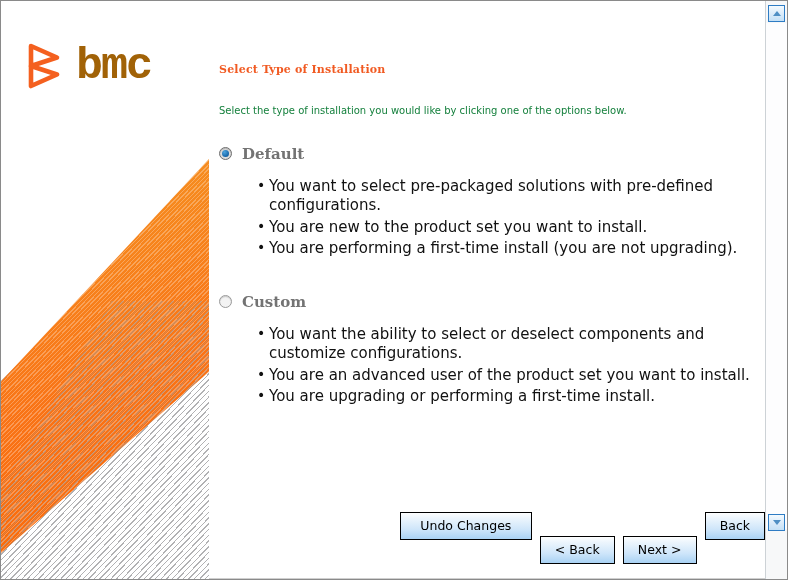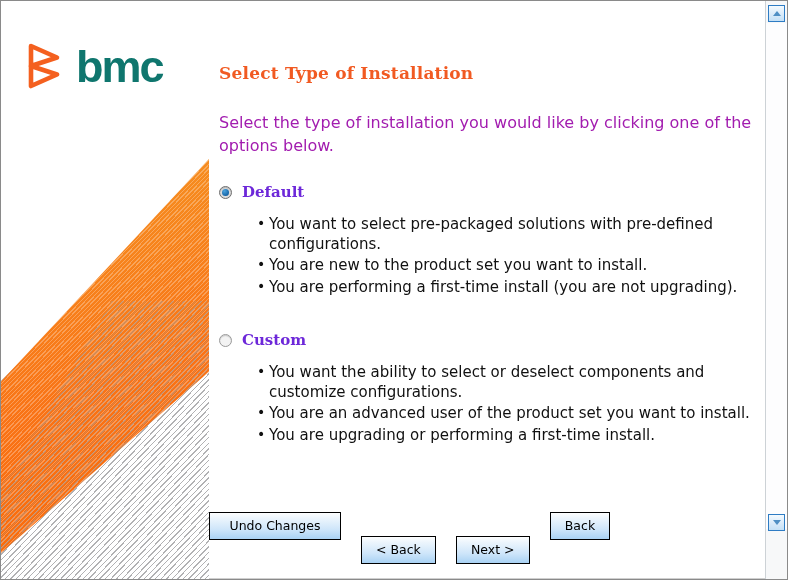--- a/index.html
+++ b/index.html
@@ -40,24 +40,24 @@
     align-items: center;
     gap: 9px;
     z-index: 5;
   }
   .logo-mark {
     width: 40px;
     height: 46px;
     display: block;
   }
   .logo-word {
-    font-family: Liberation Sans, sans-serif;
+    font-family: Liberation Mono, monospace;
     font-size: 45px;
     font-weight: bold;
-    color: #0f766e;
+    color: #a16207;
     letter-spacing: -2px;
     line-height: 1;
   }
 
   
   .art {
     position: absolute;
     inset: 0;
     z-index: 1;
     pointer-events: none;
@@ -131,30 +131,30 @@
   }
 
   .content-body {
     flex: 1 1 auto;
     padding: 62px 18px 0 10px;
     overflow: hidden;
   }
 
   .page-title {
     font-family: "DejaVu Serif", serif;
-    font-size: 17px;
+    font-size: 11px;
     font-weight: bold;
     color: #f15a22;
     margin: 0 0 28px 0;
     letter-spacing: 0.2px;
   }
 
   .intro {
-    font-size: 16px;
-    color: #a21caf;
+    font-size: 10px;
+    color: #15803d;
     line-height: 1.45;
     margin: 16px 0 26px 0;
     max-width: 552px;
   }
 
   .option-block {
     margin-bottom: 22px;
   }
 
   .option-head {
@@ -187,21 +187,21 @@
     width: 7px;
     height: 7px;
     border-radius: 50%;
     background: radial-gradient(circle at 35% 30%, #4ba3dd 0%, #1565a8 70%, #0d4d80 100%);
   }
 
   .option-label {
     font-family: "DejaVu Serif", serif;
     font-size: 15px;
     font-weight: bold;
-    color: #6d28d9;
+    color: #737373;
   }
 
   .bullets {
     margin: 0;
     padding: 0 0 0 38px;
     list-style: none;
     max-width: 560px;
   }
   .bullets li {
     position: relative;
@@ -218,22 +218,23 @@
     top: -1px;
     font-size: 14px;
     color: #111111;
   }
 
   
   .button-bar {
     flex: 0 0 auto;
     padding: 0 22px 14px 0;
     display: flex;
+    justify-content: flex-end;
     align-items: center;
-    gap: 20px;
+    gap: 8px;
   }
 
   .btn {
     font-family: "DejaVu Sans", sans-serif;
     font-size: 12.5px;
     color: #000000;
     background: linear-gradient(to bottom, #fdfefe 0%, #eef6fd 18%, #cfe6fa 62%, #a9d2f4 100%);
     border: 1px solid #000000;
     border-radius: 0;
     padding: 6px 14px;

